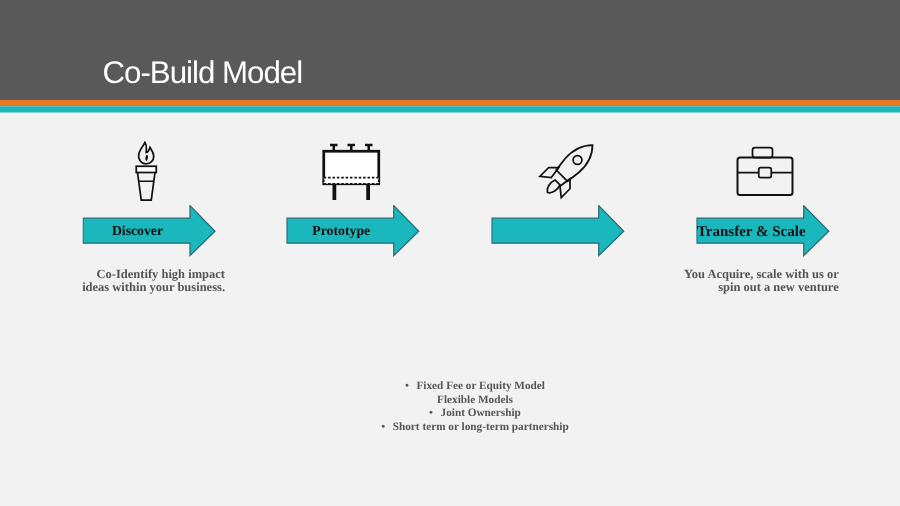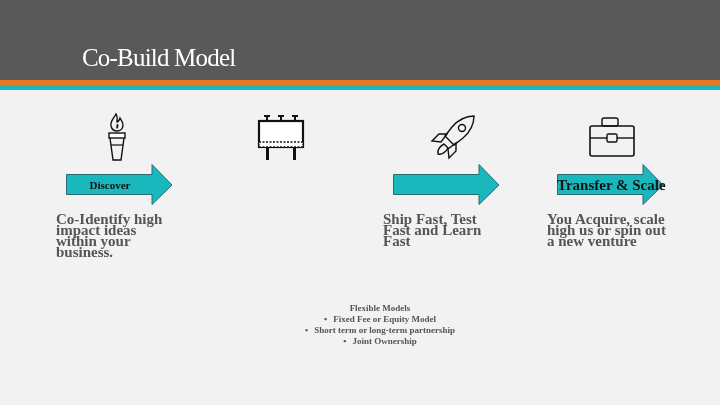--- a/index.html
+++ b/index.html
@@ -8,40 +8,40 @@
     background: #f2f2f2; position: relative;
     font-family: "Liberation Serif", "DejaVu Serif", serif;
   }
   .header {
     position: absolute; left: 0; top: 0; width: 720px; height: 80px;
     background: #595959;
   }
   .title {
     position: absolute; left: 82px; top: 41px;
     color: #ffffff; font-size: 25px; line-height: 34px;
-    font-family: Liberation Serif, serif;
+    font-family: Liberation Sans, sans-serif;
     letter-spacing: -0.8px;
   }
   .stripe-orange { position: absolute; left: 0; top: 80px; width: 720px; height: 5px; background: #e87722; }
   .stripe-teal { position: absolute; left: 0; top: 85px; width: 720px; height: 5px; background: #1ab7bd; }
 
   .step { position: absolute; top: 108px; width: 110px; height: 160px; }
   .icon { position: absolute; top: 0; left: 0; width: 110px; height: 56px; }
   .icon svg { position: absolute; }
   .arrow { position: absolute; top: 56px; left: 0; width: 108px; height: 42px; }
   .arrow svg { position: absolute; left: 0; top: 0; }
   .arrow-label {
     position: absolute; left: 0; top: 11px; width: 88px; height: 20px;
     text-align: center; font-weight: bold; font-size: 11px; line-height: 20px; color: #111;
     white-space: nowrap;
     font-family: Liberation Serif, serif;
   }
   .desc {
     position: absolute; top: 106px; left: -10px; width: 124px;
-    text-align: left; font-weight: bold; font-size: 15px; line-height: 11px; color: #555;
+    text-align: right; font-weight: bold; font-size: 10px; line-height: 11px; color: #555;
   }
   .models {
     position: absolute; left: 260px; top: 303px; width: 240px;
     text-align: center; font-weight: bold; font-size: 9px; line-height: 11px; color: #555;
   }
   .models .bullet { margin-right: 6px; }
 </style>
 </head>
 <body>
 
@@ -78,63 +78,68 @@
       <line x1="38" y1="2" x2="38" y2="7" stroke="#111" stroke-width="2"></line>
       <line x1="7" y1="2" x2="13" y2="2" stroke="#111" stroke-width="2"></line>
       <line x1="21" y1="2" x2="27" y2="2" stroke="#111" stroke-width="2"></line>
       <line x1="35" y1="2" x2="41" y2="2" stroke="#111" stroke-width="2"></line>
       <rect x="2" y="7" width="44" height="26" fill="#fff" stroke="#111" stroke-width="2.2"></rect>
       <rect x="2" y="28" width="44" height="5" fill="#fff" stroke="#111" stroke-width="1.4" stroke-dasharray="2 1.5"></rect>
       <rect x="9" y="33" width="3" height="13" fill="#111"></rect>
       <rect x="36" y="33" width="3" height="13" fill="#111"></rect>
     </svg>
   </div>
+  <div class="arrow">
+    <svg width="108" height="42" viewBox="0 0 108 42">
+      <polygon points="0.5,10.5 86,10.5 86,0.5 106,21 86,40.5 86,30.5 0.5,30.5" fill="#1ab7bd" stroke="#2a6b75" stroke-width="1"></polygon>
+    </svg>
+    <div class="arrow-label">Prototype</div>
+  </div>
 </div>
 
 <div class="step" style="left:393px;">
   <div class="icon">
     <svg width="50" height="50" viewBox="0 0 50 50" style="left:35px; top:5px;">
       <path d="M46 3 C38 3 30 7 24 14 L17 23 L26 32 L35 25 C42 19 46 11 46 3 Z" fill="none" stroke="#111" stroke-width="1.4"></path>
       <circle cx="34" cy="15" r="3.5" fill="none" stroke="#111" stroke-width="1.4"></circle>
       <path d="M19 21 L11 21 L4 28 L13 29 Z" fill="none" stroke="#111" stroke-width="1.4"></path>
       <path d="M28 30 L28 38 L21 45 L20 36 Z" fill="none" stroke="#111" stroke-width="1.4"></path>
       <path d="M16 31 C12 33 9 37 10 41 C14 42 18 39 20 35 Z" fill="none" stroke="#111" stroke-width="1.4"></path>
     </svg>
   </div>
   <div class="arrow">
     <svg width="108" height="42" viewBox="0 0 108 42">
       <polygon points="0.5,10.5 86,10.5 86,0.5 106,21 86,40.5 86,30.5 0.5,30.5" fill="#1ab7bd" stroke="#2a6b75" stroke-width="1"></polygon>
     </svg>
   </div>
-  <div class="desc">Ship Fast, Test Fast and Learn Fast</div>
 </div>
 
 <div class="step" style="left:557px;">
   <div class="icon">
     <svg width="50" height="44" viewBox="0 0 50 44" style="left:30px; top:8px;">
       <rect x="15" y="2" width="16" height="8" rx="2" fill="none" stroke="#111" stroke-width="1.4"></rect>
       <rect x="3" y="10" width="44" height="30" rx="2" fill="none" stroke="#111" stroke-width="1.6"></rect>
       <line x1="3" y1="22" x2="20" y2="22" stroke="#111" stroke-width="1.4"></line>
       <line x1="30" y1="22" x2="47" y2="22" stroke="#111" stroke-width="1.4"></line>
       <rect x="20" y="18" width="10" height="8" rx="1.5" fill="none" stroke="#111" stroke-width="1.4"></rect>
     </svg>
   </div>
   <div class="arrow">
     <svg width="108" height="42" viewBox="0 0 108 42">
       <polygon points="0.5,10.5 86,10.5 86,0.5 106,21 86,40.5 86,30.5 0.5,30.5" fill="#1ab7bd" stroke="#2a6b75" stroke-width="1"></polygon>
     </svg>
-    <div class="arrow-label" style="font-size:15px;">Transfer &amp; Scale</div>
+    <div class="arrow-label" style="font-size:12px;">Transfer &amp; Scale</div>
   </div>
-  <div class="desc">You Acquire, scale high us or spin out a new venture</div>
+  <div class="desc">You Acquire, scale with us or spin out a new venture</div>
 </div>
 
 <div class="models">
+  <div>
+    <span class="bullet">•</span><span>Fixed Fee or Equity Model</span>
+  </div>
   <div>Flexible Models</div>
   <div>
-    <span class="bullet">•</span><span>Fixed Fee or Equity Model</span>
+    <span class="bullet">•</span><span>Joint Ownership</span>
   </div>
   <div>
     <span class="bullet">•</span><span>Short term or long-term partnership</span>
   </div>
-  <div>
-    <span class="bullet">•</span><span>Joint Ownership</span>
-  </div>
 </div>
 
 </body></html>

